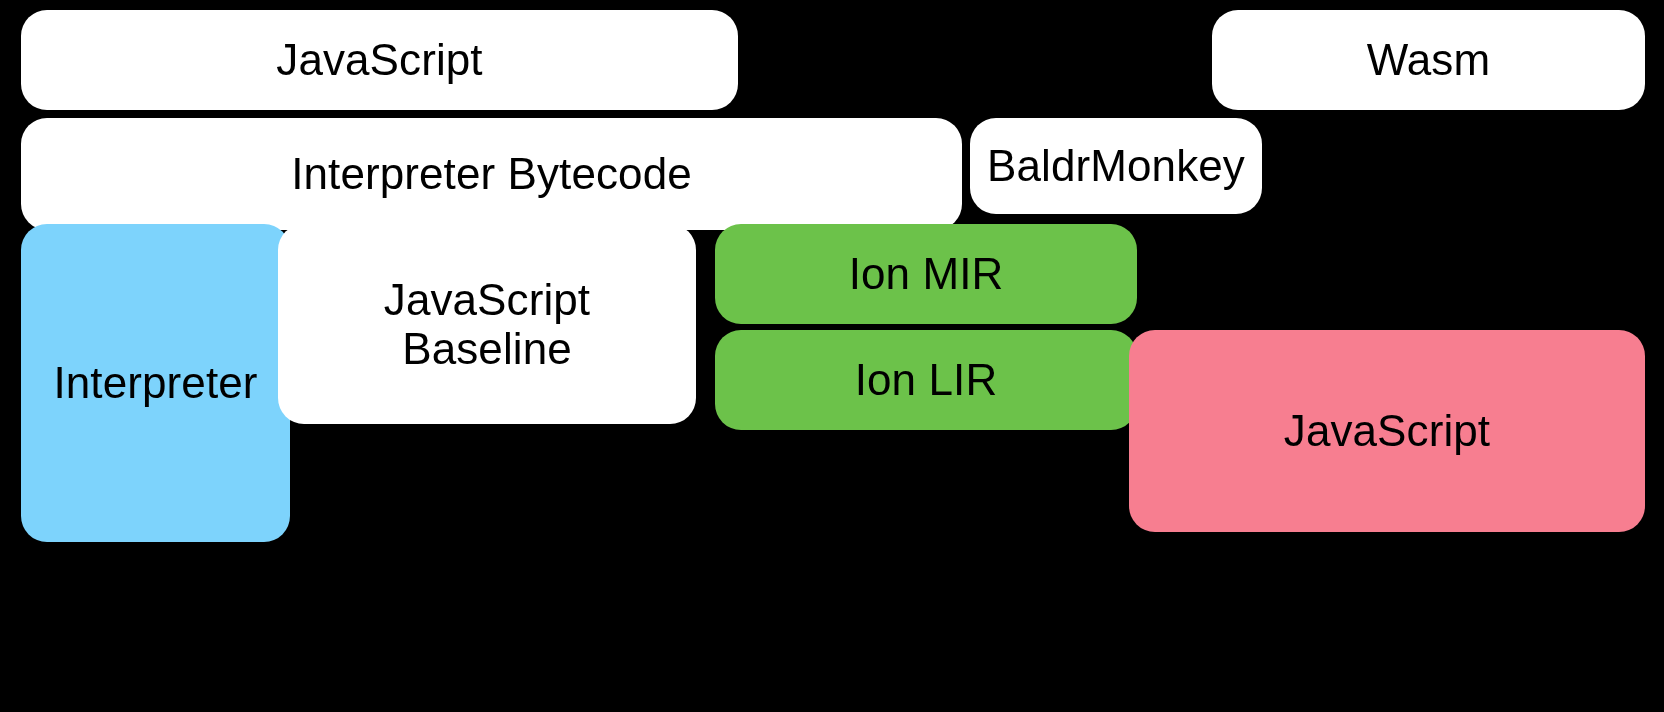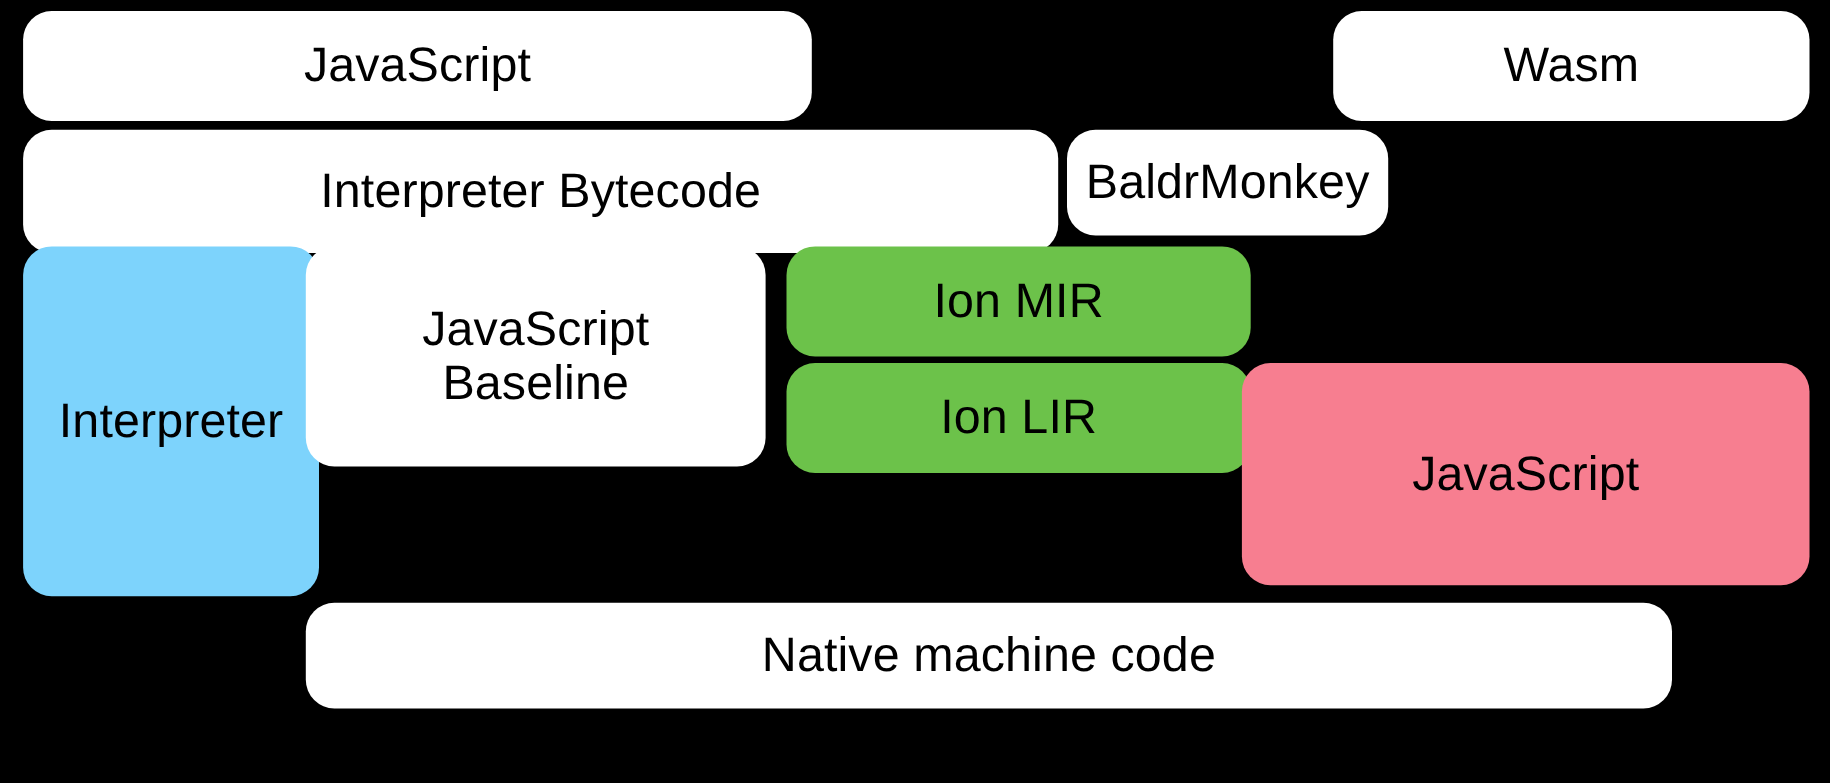--- a/index.html
+++ b/index.html
@@ -75,15 +75,14 @@
   <div class="node fill-white" id="n-js-baseline">JavaScript
 Baseline</div>
 
   <div class="node fill-green" id="n-ion-mir">Ion MIR</div>
 
   <div class="node fill-green" id="n-ion-lir">Ion LIR</div>
 
   <div class="node fill-pink" id="n-cranelift">JavaScript</div>
 
 
-  <div class="node fill-white" id="n-native-code">Native machine code</div>
 
 </div>
 
 </body></html>

